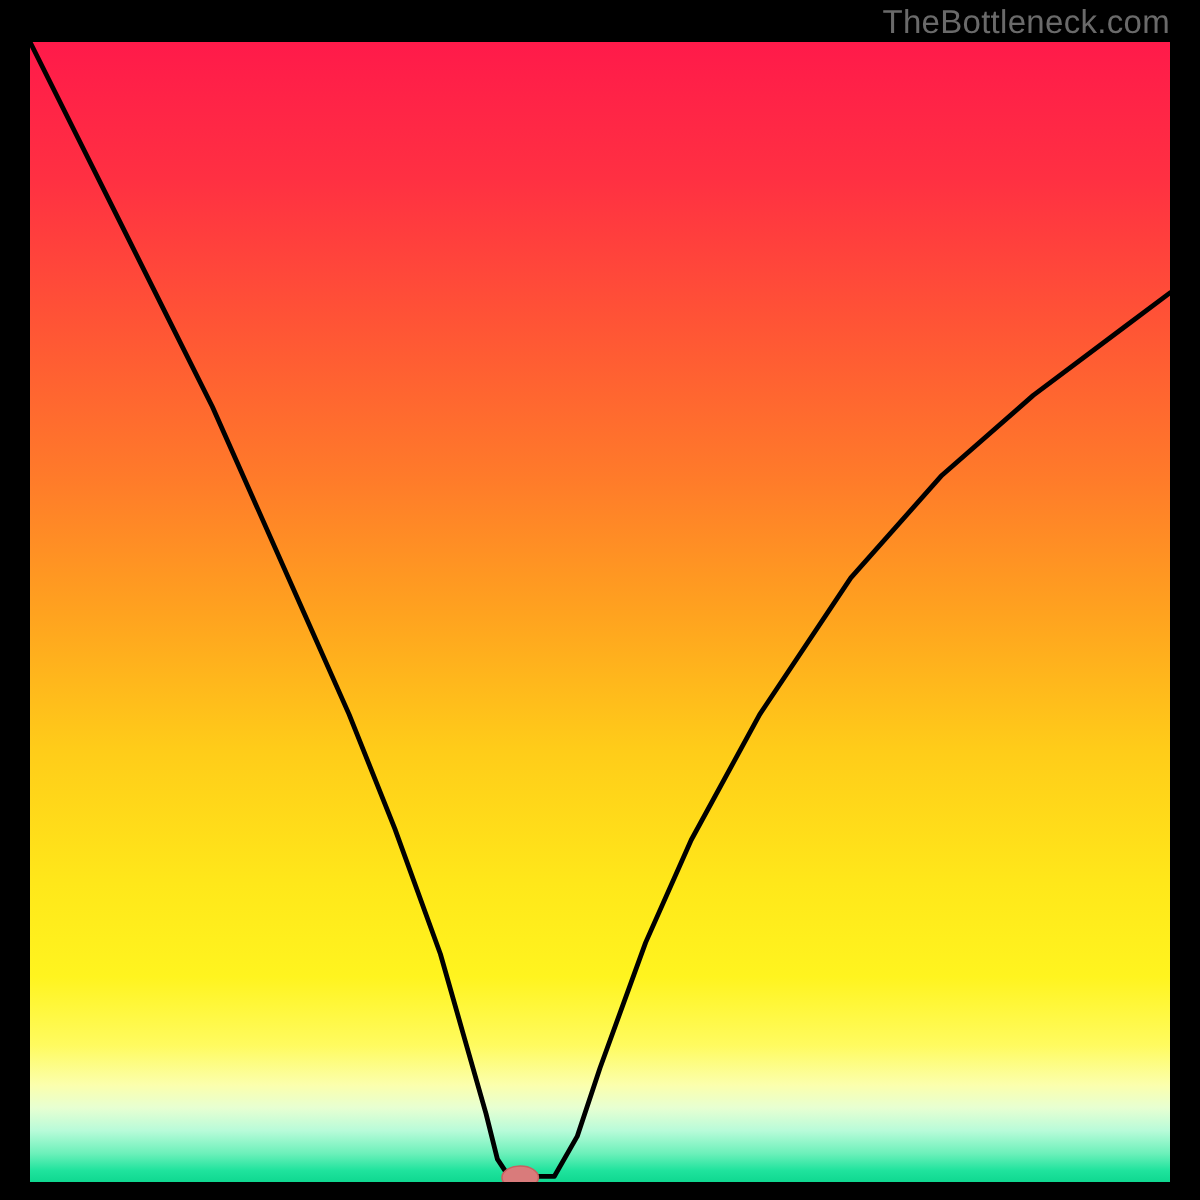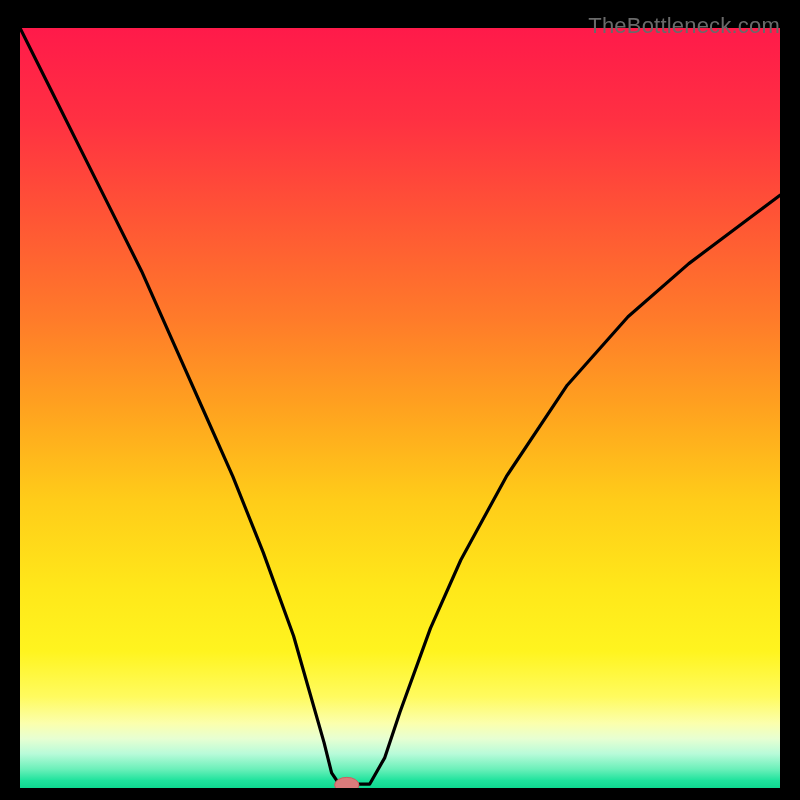--- a/index.html
+++ b/index.html
@@ -13,21 +13,20 @@
   }
   .attribution {
     position: absolute;
     top: 2px;
     right: 20px;
     color: #6a6a6a;
     font-size: 22px;
     font-weight: 500;
     letter-spacing: 0.2px;
     z-index: 10;
-    margin-top: 11px;
   }
   .plot-area {
     position: absolute;
     left: 20px;
     top: 28px;
     width: 760px;
     height: 760px;
     overflow: hidden;
   }
   svg {

